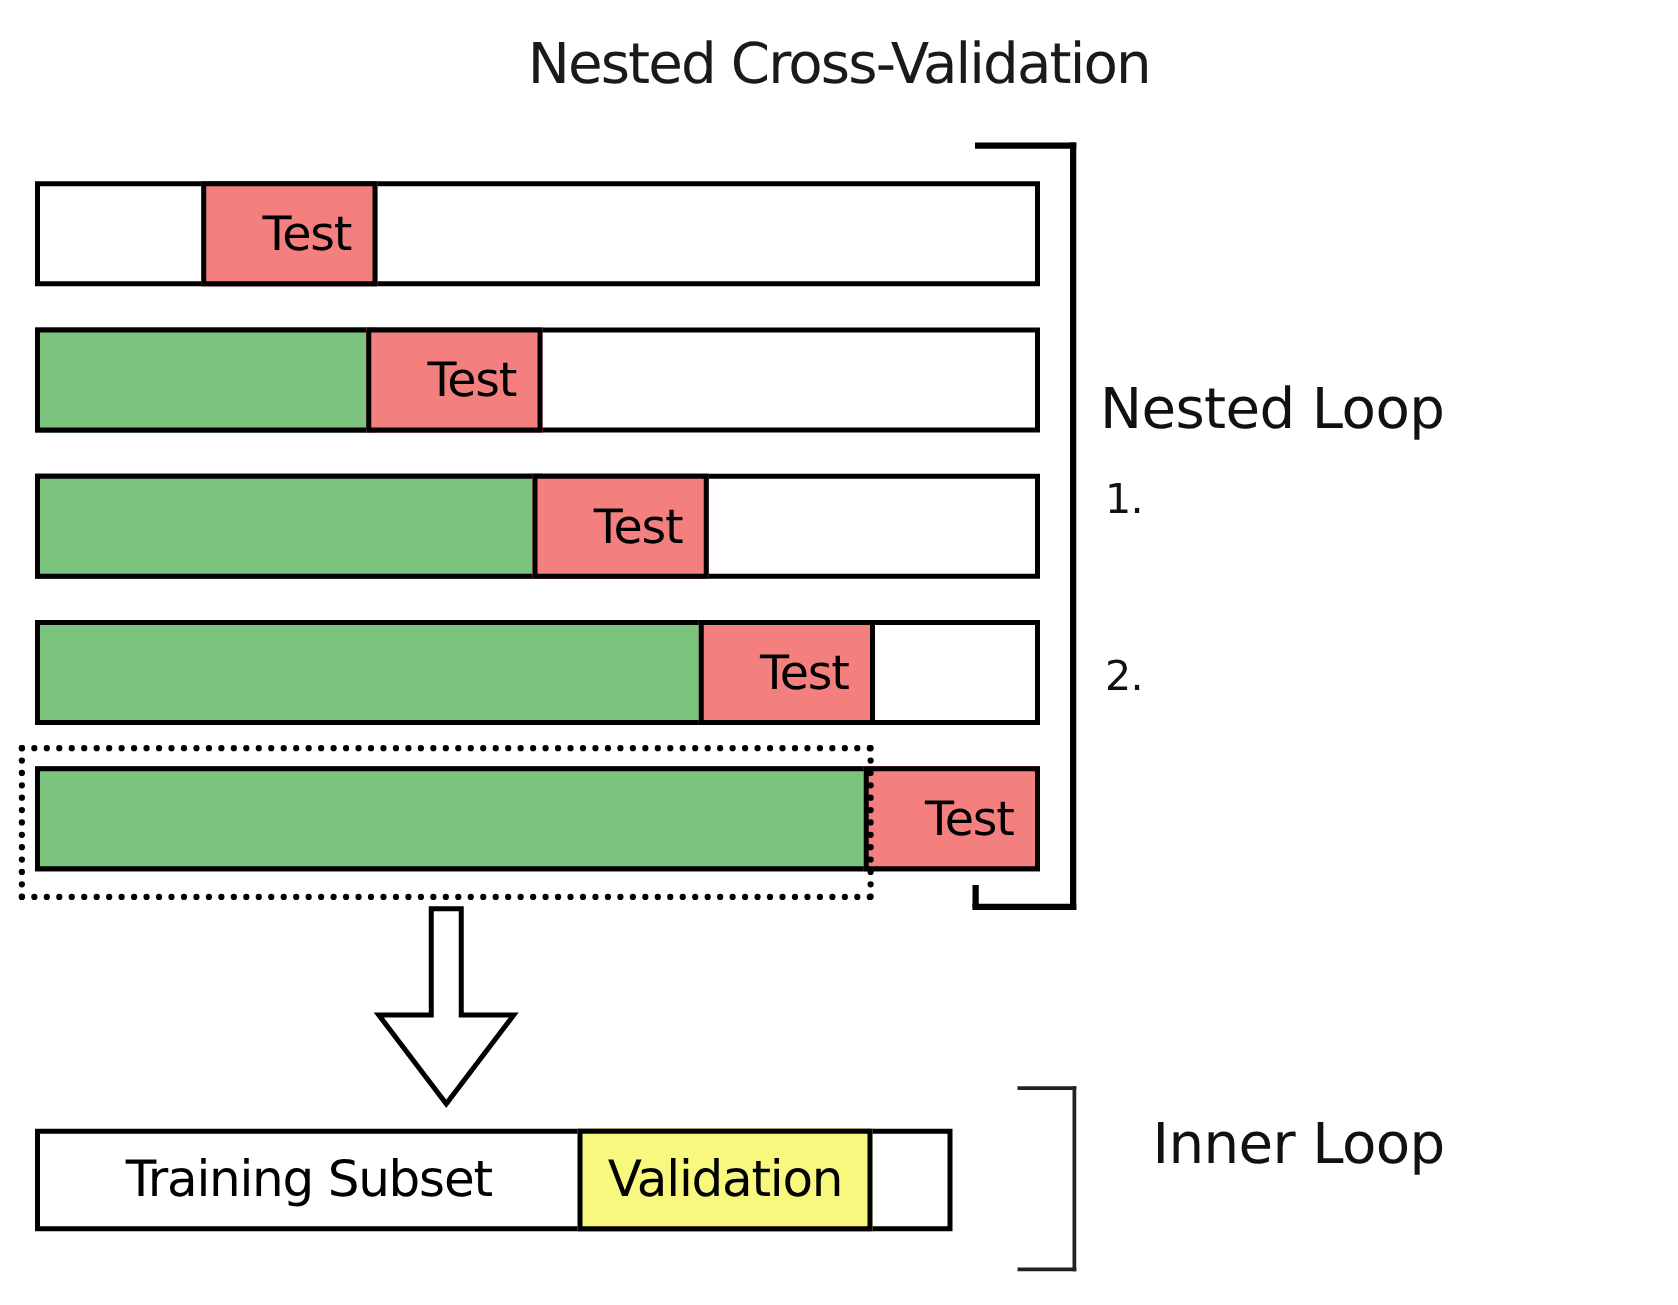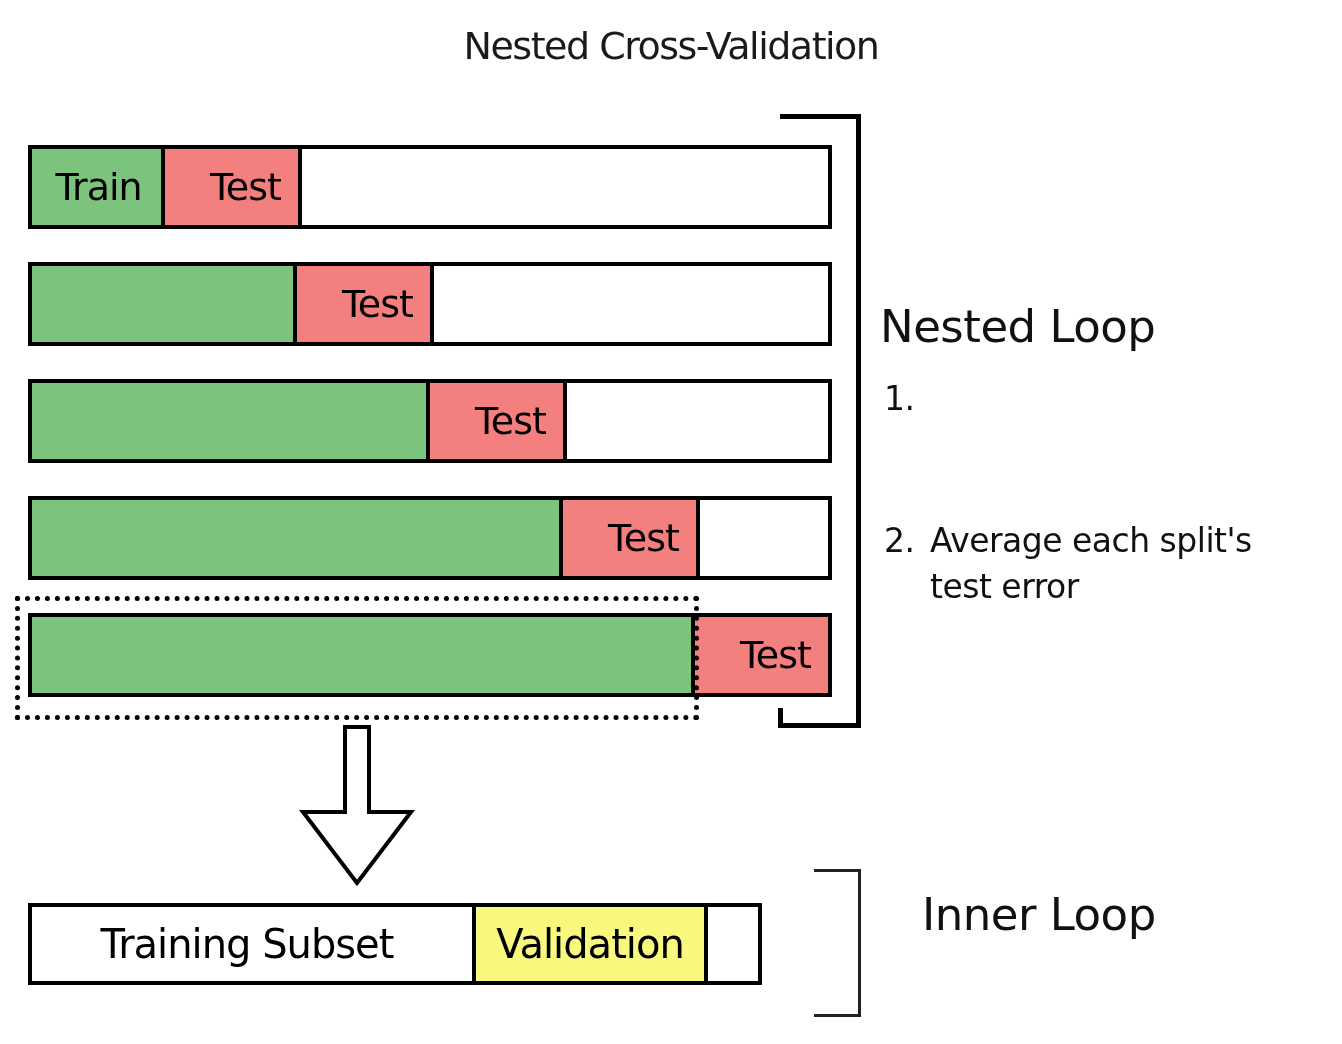--- a/index.html
+++ b/index.html
@@ -8,21 +8,21 @@
     width:1342px;height:1044px;
     background:#ffffff;
     font-family:"DejaVu Sans", sans-serif;
     color:#000;
     overflow:hidden;
   }
   
   .title{
     position:absolute;left:0;right:0;top:24px;
     text-align:center;
-    font-size:38px;letter-spacing:-1.5px;
+    font-size:45px;letter-spacing:-1.5px;
     color:#1a1a1a;
   }
   
   .bar{
     position:absolute;left:28px;width:804px;height:84px;
     background:#ffffff;border:4px solid #000;box-sizing:border-box;
   }
   .r1{top:145px}.r2{top:262px}.r3{top:379px}.r4{top:496px}.r5{top:613px}
   .seg{
     position:absolute;top:-4px;height:84px;
@@ -77,39 +77,36 @@
   }
   .inner-train-label{
     position:absolute;left:0;top:-4px;width:430px;height:82px;
     display:flex;align-items:center;justify-content:center;
     font-size:40px;letter-spacing:-1px;
   }
   .inner-val{
     position:absolute;left:430px;top:-4px;width:236px;height:82px;
     box-sizing:border-box;border:4px solid #000;
     display:flex;align-items:center;justify-content:center;
-    font-size:40px;letter-spacing:-1px;margin-left:10px;
+    font-size:40px;letter-spacing:-1px;
   }
 </style>
 </head>
 <body>
 
 <div id="canvas">
 
   <div class="title">Nested Cross-Validation</div>
 
   <div class="bk obk-top"></div>
   <div class="bk obk-vert"></div>
   <div class="bk obk-bottom"></div>
   <div class="bk obk-tick"></div>
 
   <div class="bar r1">
-    <div class="seg green" style="background-color: rgb(124, 196, 126);">
-      <span>Train</span>
-    </div>
     <div class="seg red" style="background-color: rgb(244, 127, 127);">
       <span>Test</span>
     </div>
   </div>
 
   <div class="bar r2">
     <div class="seg green" style="background-color: rgb(124, 196, 126);"></div>
     <div class="seg red" style="background-color: rgb(244, 127, 127);">
       <span>Test</span>
     </div>
@@ -137,22 +134,20 @@
   </div>
 
   <div class="dotted"></div>
 
   <div class="loop-heading" id="outer-heading">Nested Loop</div>
   <div class="loop-item" id="outer-item-1">
     <span class="num">1.</span>
   </div>
   <div class="loop-item" id="outer-item-2">
     <span class="num">2.</span>
-    <span class="lines"><span>Average each split's</span><br>
-      <span>test error</span></span>
   </div>
 
   <svg class="arrow-svg" viewBox="0 0 130 172" xmlns="http://www.w3.org/2000/svg">
     <polygon points="50,9 74,9 74,94 116,94 62,165 8,94 50,94" fill="#ffffff" stroke="#000000" stroke-width="4" stroke-linejoin="miter"></polygon>
   </svg>
 
   <div class="inner-bar">
     <div class="inner-train-label">
       <span>Training Subset</span>
     </div>

